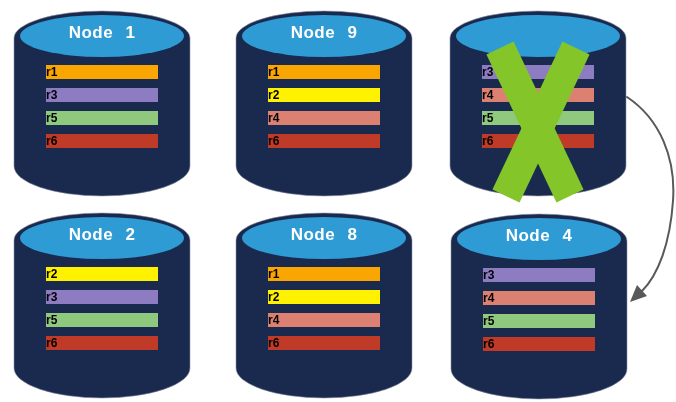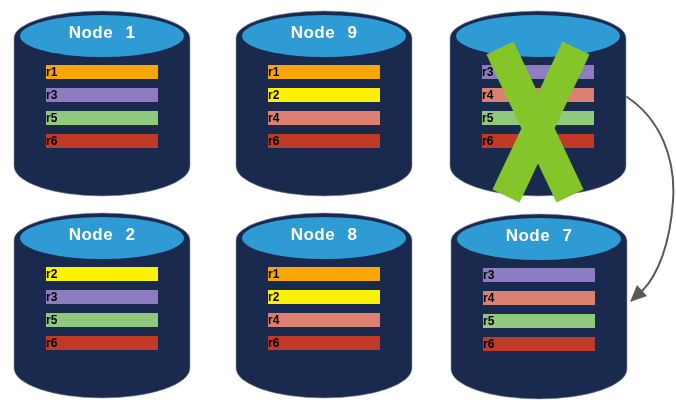--- a/index.html
+++ b/index.html
@@ -116,21 +116,21 @@
       <div class="bar" style="background: rgb(220, 129, 114);">r4</div>
       <div class="bar" style="background: rgb(192, 58, 40);">r6</div>
     </div>
   </div>
 
   <div class="node" style="left:450px; top:211px">
     <svg class="cyl" width="178" height="192" viewBox="0 0 178 192">
       <path class="cyl-silhouette" d="M1,30 V158 A88,30 0 0 0 177,158 V30 A88,27 0 0 0 1,30 Z"></path>
       <ellipse class="cyl-top-blue" cx="89" cy="28" rx="82" ry="21"></ellipse>
     </svg>
-    <div class="node-title">Node 7</div>
+    <div class="node-title">Node 4</div>
     <div class="bars">
       <div class="bar" style="background: rgb(142, 124, 195);">r3</div>
       <div class="bar" style="background: rgb(220, 129, 114);">r4</div>
       <div class="bar" style="background: rgb(143, 201, 125);">r5</div>
       <div class="bar" style="background: rgb(192, 58, 40);">r6</div>
     </div>
   </div>
 
   <svg id="arrow-layer" viewBox="0 0 676 402">
     <path d="M 627,97 C 660,119 676,158 673,201 C 670,244 658,275 642,291" fill="none" stroke-width="2" stroke-linecap="round" stroke="#595959"></path>

